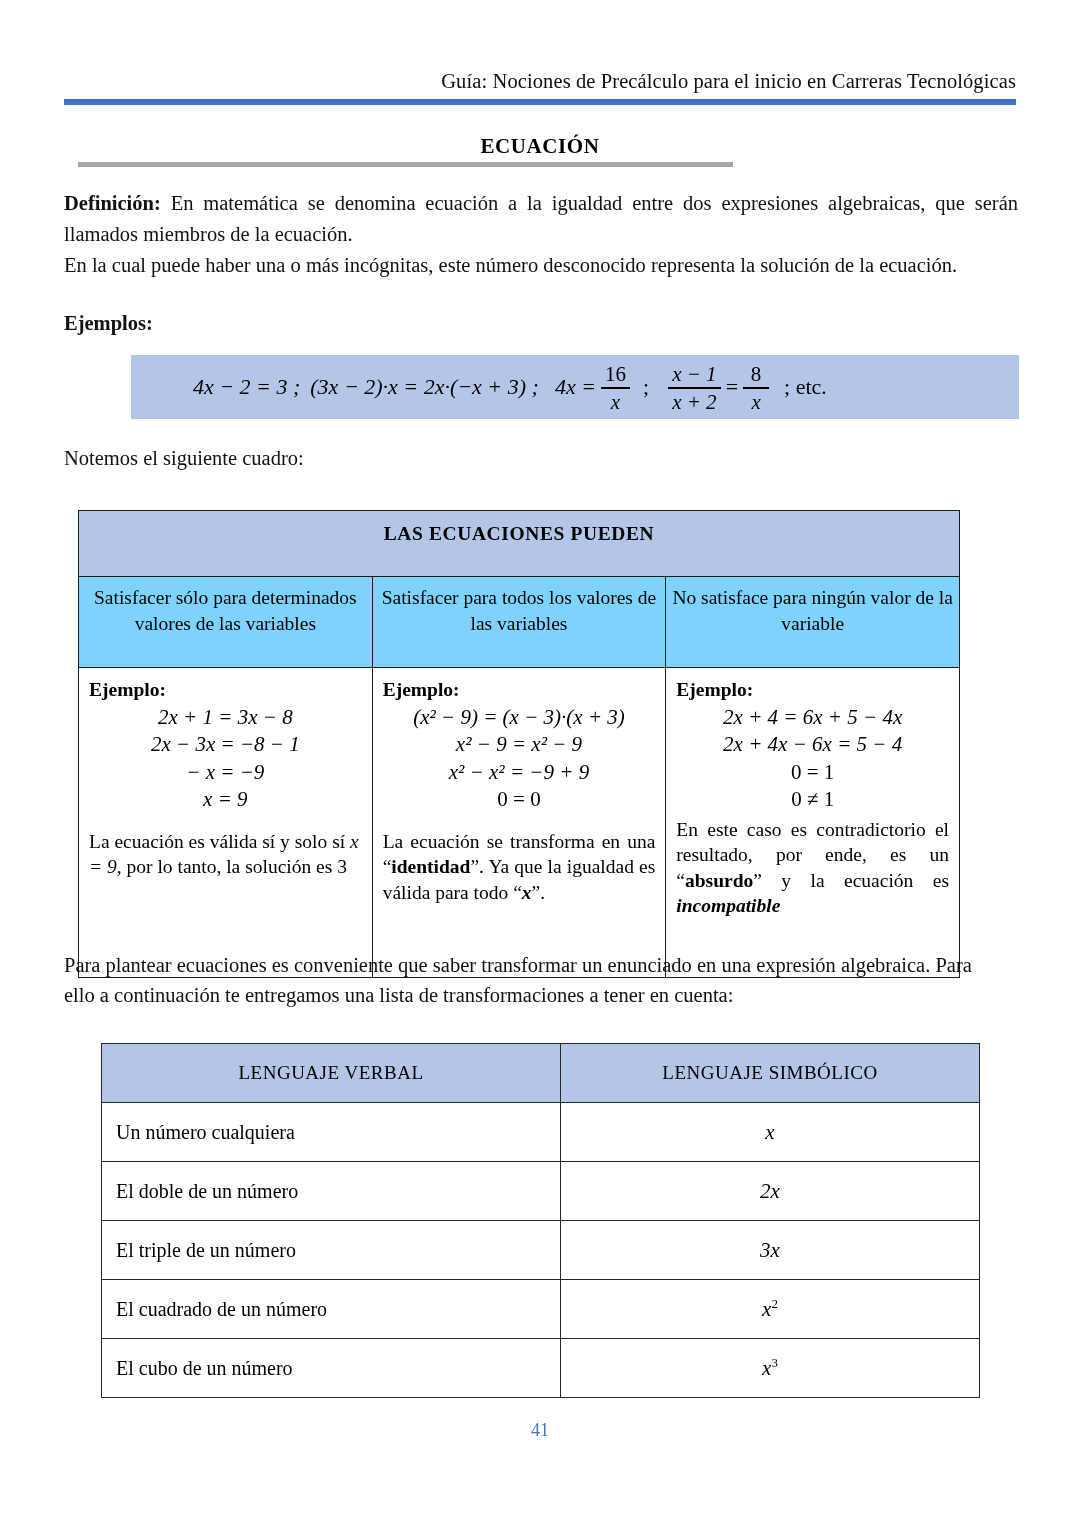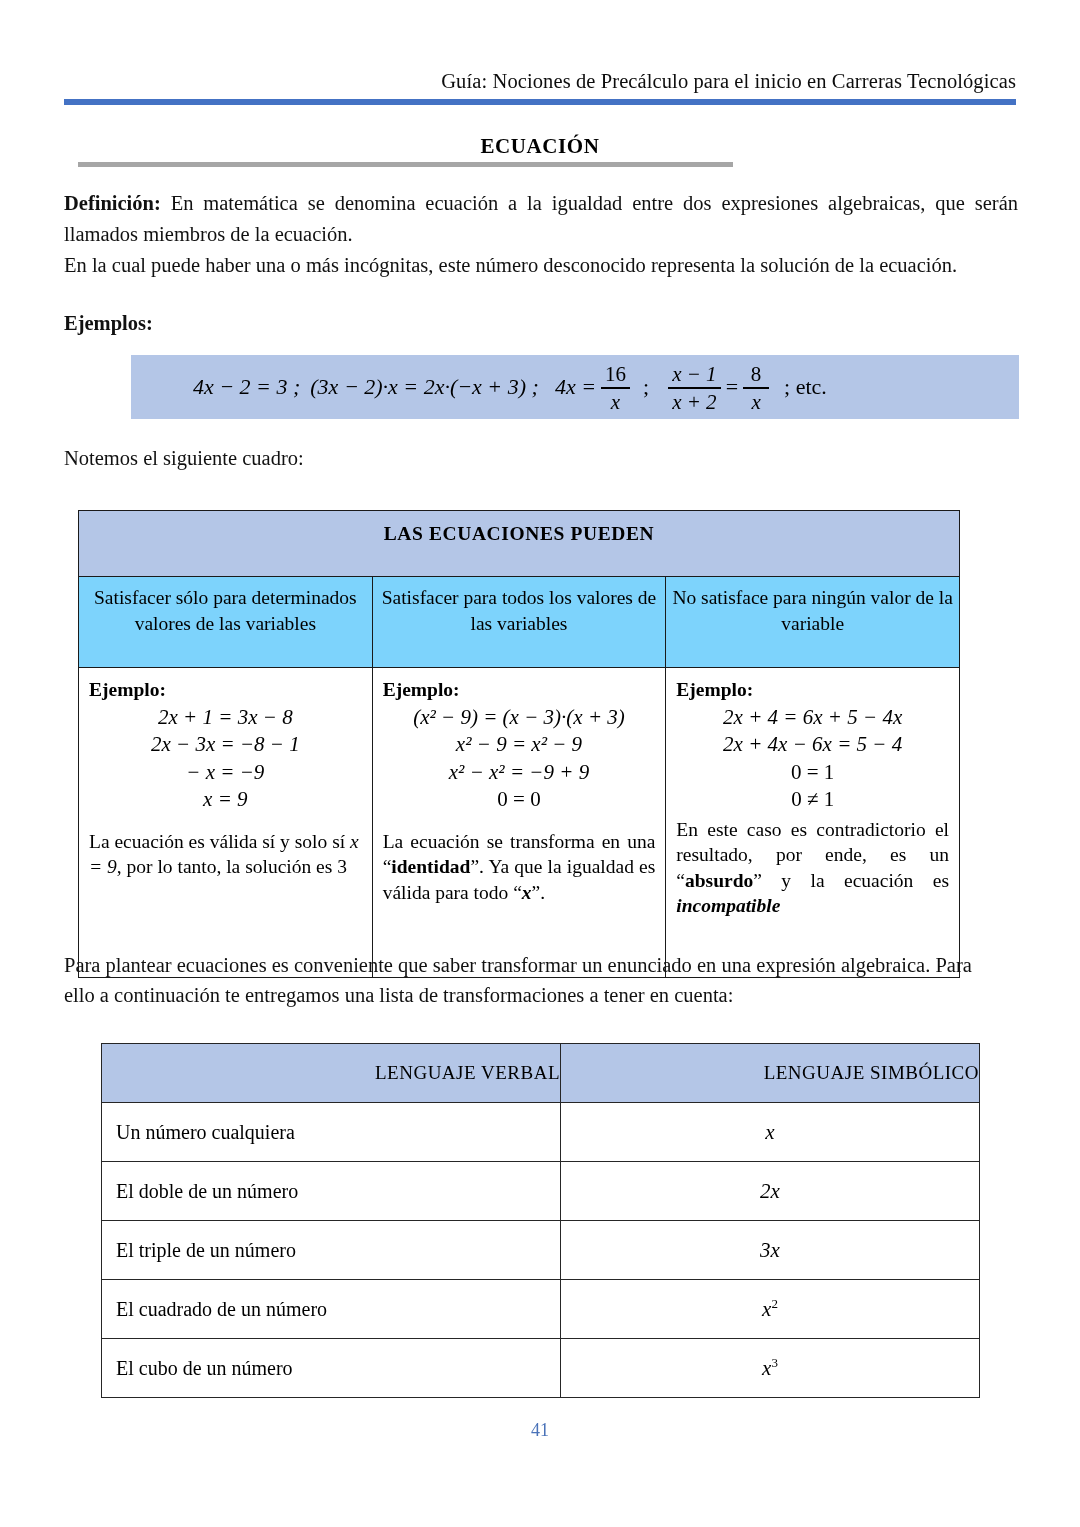--- a/index.html
+++ b/index.html
@@ -183,21 +183,21 @@
     border-collapse: collapse;
     table-layout: fixed;
   }
   .table2 td {
     border: 1.7px solid #262626;
     padding: 0;
     height: 58px;
   }
   .t2-head {
     background: #b4c6e7;
-    text-align: right;
+    text-align: center;
     font-size: 19px;
     letter-spacing: 0.5px;
     height: 55px;
     vertical-align: middle;
   }
   .t2-verbal {
     font-size: 20px;
     padding-left: 14px !important;
     vertical-align: middle;
     background: #fff;

